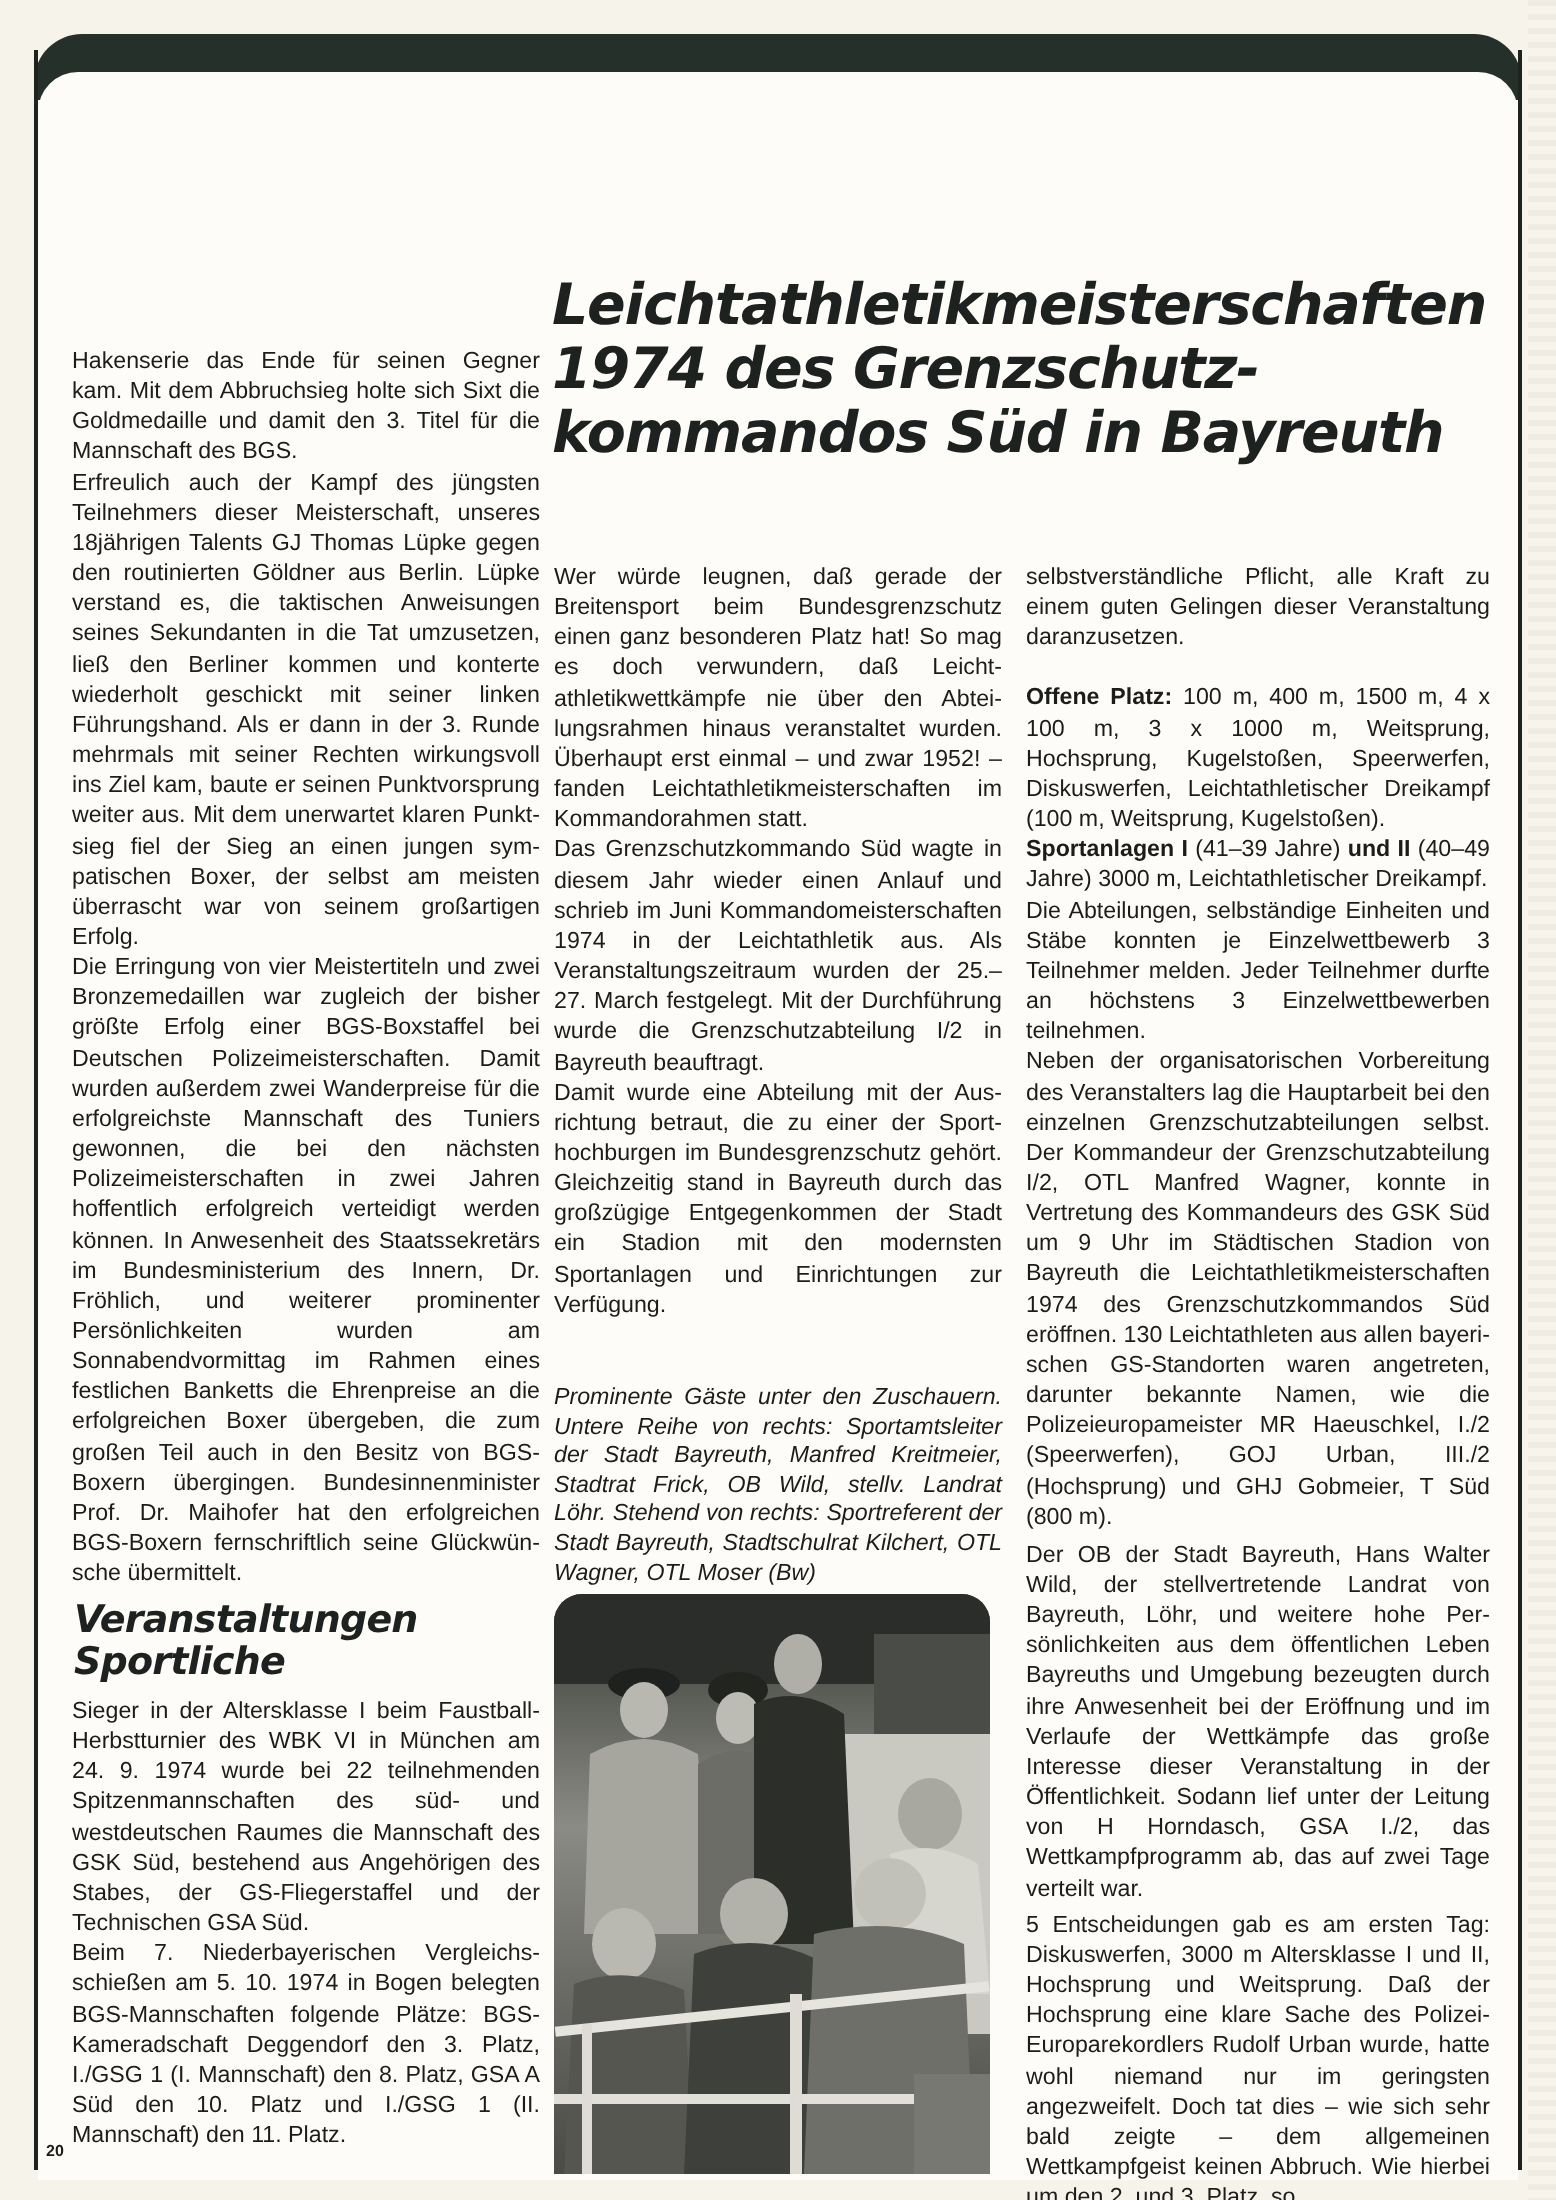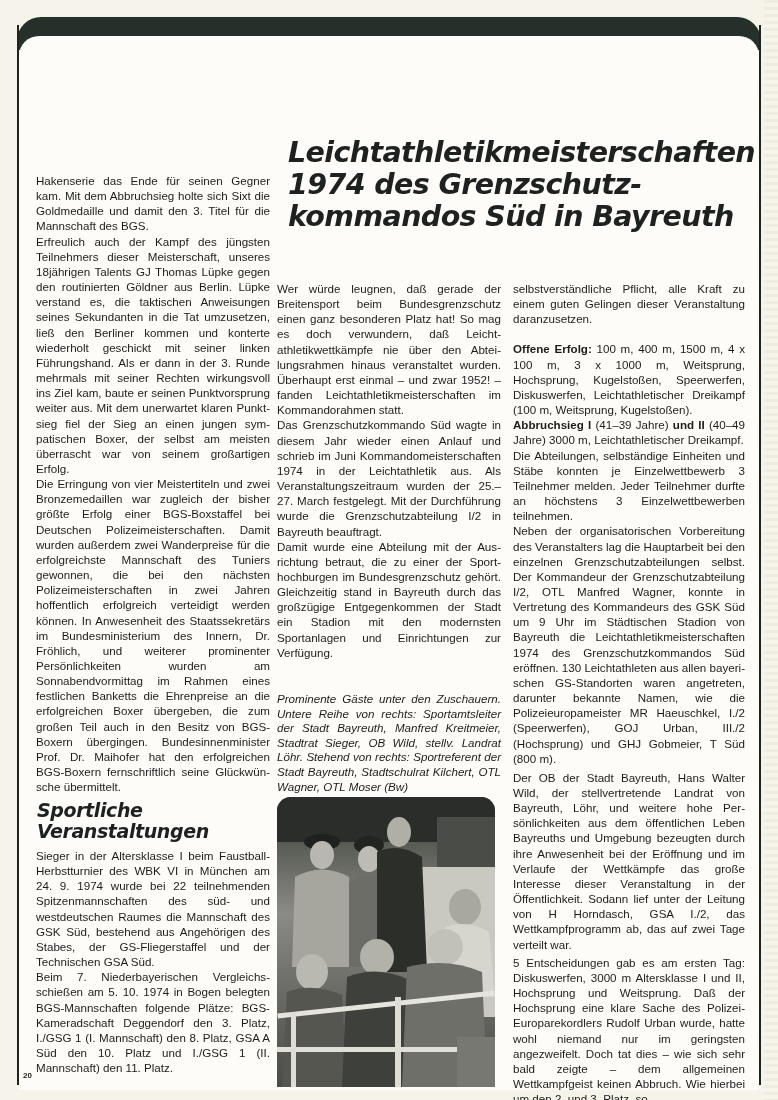--- a/index.html
+++ b/index.html
@@ -35,21 +35,21 @@
       position: absolute; font-size: 11.6px; line-height: 15.15px;
       text-align: justify; hyphens: manual; margin-top: 34px;
     }
     .col p { margin: 0; }
     .col-left { left: 36px; top: 139px; width: 234px; }
     .col-mid { left: 277px; top: 247px; width: 224px; }
     .col-right { left: 513px; top: 247px; width: 232px; }
     .headline {
       position: absolute; left: 276px; top: 137px; width: 470px;
       font-family: "DejaVu Sans", sans-serif; font-weight: bold; font-style: oblique;
-      font-size: 28.5px; line-height: 32px; letter-spacing: -0.6px; color: #1d211f; margin-left: 12px;
+      font-size: 28.5px; line-height: 32px; letter-spacing: -0.6px; color: #1d211f;
     }
     .subhead {
       position: absolute; left: 37px; top: 800px; width: 230px;
       font-family: "DejaVu Sans", sans-serif; font-weight: bold; font-style: oblique;
       font-size: 19px; line-height: 21px; letter-spacing: -0.4px; color: #1d211f;
     }
     .sub-body { top: 814px; }
     .caption {
       position: absolute; left: 277px; top: 692px; width: 224px;
       font-style: italic; font-size: 11.6px; line-height: 14.6px; text-align: justify;
@@ -75,41 +75,41 @@
 <div class="frame-top-inner"></div>
 <div class="page-inner"></div>
 
 <div class="col col-left">
   <p>Hakenserie das Ende für seinen Gegner kam. Mit dem Abbruchsieg holte sich Sixt die Goldmedaille und damit den 3. Titel für die Mannschaft des BGS.</p>
   <p>Erfreulich auch der Kampf des jüngsten Teilnehmers dieser Meisterschaft, unse­res 18jährigen Talents GJ Thomas Lüp­ke gegen den routinierten Göldner aus Berlin. Lüpke verstand es, die taktischen Anweisungen seines Sekundanten in die Tat umzusetzen, ließ den Berliner kom­men und konterte wiederholt geschickt mit seiner linken Führungshand. Als er dann in der 3. Runde mehrmals mit sei­ner Rechten wirkungsvoll ins Ziel kam, baute er seinen Punktvorsprung weiter aus. Mit dem unerwartet klaren Punkt­sieg fiel der Sieg an einen jungen sym­patischen Boxer, der selbst am meisten überrascht war von seinem großartigen Erfolg.</p>
   <p>Die Erringung von vier Meistertiteln und zwei Bronzemedaillen war zugleich der bisher größte Erfolg einer BGS-Boxstaf­fel bei Deutschen Polizeimeisterschaf­ten. Damit wurden außerdem zwei Wan­derpreise für die erfolgreichste Mann­schaft des Tuniers gewonnen, die bei den nächsten Polizeimeisterschaften in zwei Jahren hoffentlich erfolgreich ver­teidigt werden können. In Anwesenheit des Staatssekretärs im Bundesministe­rium des Innern, Dr. Fröhlich, und wei­terer prominenter Persönlichkeiten wur­den am Sonnabendvormittag im Rah­men eines festlichen Banketts die Eh­renpreise an die erfolgreichen Boxer übergeben, die zum großen Teil auch in den Besitz von BGS-Boxern übergin­gen. Bundesinnenminister Prof. Dr. Mai­hofer hat den erfolgreichen BGS-Boxern fernschriftlich seine Glückwün­sche übermittelt.</p>
 </div>
 
 <div class="subhead">
+  <div>Veranstaltungen</div>
   <div>Sportliche</div>
-  <div>Veranstaltungen</div>
 </div>
 <div class="col col-left sub-body">
   <p>Sieger in der Altersklasse I beim Faust­ball-Herbstturnier des WBK VI in Mün­chen am 24. 9. 1974 wurde bei 22 teil­nehmenden Spitzenmannschaften des süd- und westdeutschen Raumes die Mannschaft des GSK Süd, bestehend aus Angehörigen des Stabes, der GS-Fliegerstaffel und der Technischen GSA Süd.</p>
   <p>Beim 7. Niederbayerischen Vergleichs­schießen am 5. 10. 1974 in Bogen beleg­ten BGS-Mannschaften folgende Plätze: BGS-Kameradschaft Deggendorf den 3. Platz, I./GSG 1 (I. Mannschaft) den 8. Platz, GSA A Süd den 10. Platz und I./GSG 1 (II. Mannschaft) den 11. Platz.</p>
 </div>
 
 <div class="headline">
   <div>Leichtathletikmeisterschaften</div>
   <div>1974 des Grenzschutz-</div>
   <div>kommandos Süd in Bayreuth</div>
 </div>
 
 <div class="col col-mid">
   <p>Wer würde leugnen, daß gerade der Breitensport beim Bundesgrenzschutz einen ganz besonderen Platz hat! So mag es doch verwundern, daß Leicht­athletikwettkämpfe nie über den Abtei­lungsrahmen hinaus veranstaltet wur­den. Überhaupt erst einmal – und zwar 1952! – fanden Leichtathletikmeister­schaften im Kommandorahmen statt.</p>
   <p>Das Grenzschutzkommando Süd wagte in diesem Jahr wieder einen Anlauf und schrieb im Juni Kommandomeister­schaften 1974 in der Leichtathletik aus. Als Veranstaltungszeitraum wurden der 25.–27. March festgelegt. Mit der Durchführung wurde die Grenzschutz­abteilung I/2 in Bayreuth beauftragt.</p>
   <p>Damit wurde eine Abteilung mit der Aus­richtung betraut, die zu einer der Sport­hochburgen im Bundesgrenzschutz ge­hört. Gleichzeitig stand in Bayreuth durch das großzügige Entgegenkom­men der Stadt ein Stadion mit den mo­dernsten Sportanlagen und Einrichtun­gen zur Verfügung.</p>
 </div>
 
-<div class="caption">Prominente Gäste unter den Zuschau­ern. Untere Reihe von rechts: Sport­amtsleiter der Stadt Bayreuth, Manfred Kreitmeier, Stadtrat Sieger, OB Wild, stellv. Landrat Löhr. Stehend von rechts: Sportreferent der Stadt Bay­reuth, Stadtschulrat Kilchert, OTL Wag­ner, OTL Moser (Bw)</div>
+<div class="caption">Prominente Gäste unter den Zuschau­ern. Untere Reihe von rechts: Sport­amtsleiter der Stadt Bayreuth, Manfred Kreitmeier, Stadtrat Frick, OB Wild, stellv. Landrat Löhr. Stehend von rechts: Sportreferent der Stadt Bay­reuth, Stadtschulrat Kilchert, OTL Wag­ner, OTL Moser (Bw)</div>
 
 <div class="photo" title="Black-and-white photo of officials and guests in a stadium grandstand">
   <svg width="218" height="290" viewBox="0 0 218 290">
     <rect x="0" y="0" width="218" height="45" fill="#2b2d2a"></rect>
     <rect x="160" y="20" width="58" height="60" fill="#4a4c47"></rect>
     <rect x="145" y="70" width="73" height="150" fill="#c9c9c2"></rect>
 
     <ellipse cx="45" cy="45" rx="18" ry="8" fill="#1f211e"></ellipse>
     <ellipse cx="45" cy="58" rx="12" ry="14" fill="#b9b8b0"></ellipse>
     <path d="M18 80 Q45 65 72 80 L78 170 L15 170 Z" fill="#a7a69e"></path>
@@ -135,21 +135,21 @@
     <rect x="0" y="250" width="218" height="5" fill="#e0dfd8"></rect>
     <rect x="14" y="215" width="5" height="75" fill="#dedcd5"></rect>
     <rect x="118" y="200" width="6" height="90" fill="#dedcd5"></rect>
     <rect x="180" y="240" width="38" height="50" fill="#777872"></rect>
   </svg>
 </div>
 
 <div class="col col-right">
   <p>selbstverständliche Pflicht, alle Kraft zu einem guten Gelingen dieser Veranstal­tung daranzusetzen.</p>
   <div class="gap"></div>
-  <p><span class="bold">Offene Erfolg:</span><span> 100 m, 400 m, 1500 m, 4 x 100 m, 3 x 1000 m, Weitsprung, Hochsprung, Kugelstoßen, Speerwer­fen, Diskuswerfen, Leichtathletischer Dreikampf (100 m, Weitsprung, Kugel­stoßen).</span></p>
-  <p><span class="bold">Abbruchsieg I</span><span> (41–39 Jahre) </span><span class="bold">und II</span><span> (40–49 Jahre) 3000 m, Leichtathleti­scher Dreikampf.</span></p>
+  <p><span class="bold">Offene Platz:</span><span> 100 m, 400 m, 1500 m, 4 x 100 m, 3 x 1000 m, Weitsprung, Hochsprung, Kugelstoßen, Speerwer­fen, Diskuswerfen, Leichtathletischer Dreikampf (100 m, Weitsprung, Kugel­stoßen).</span></p>
+  <p><span class="bold">Sportanlagen I</span><span> (41–39 Jahre) </span><span class="bold">und II</span><span> (40–49 Jahre) 3000 m, Leichtathleti­scher Dreikampf.</span></p>
   <p>Die Abteilungen, selbständige Einheiten und Stäbe konnten je Einzelwettbewerb 3 Teilnehmer melden. Jeder Teilnehmer durfte an höchstens 3 Einzelwettbewer­ben teilnehmen.</p>
   <p>Neben der organisatorischen Vorberei­tung des Veranstalters lag die Hauptar­beit bei den einzelnen Grenzschutzab­teilungen selbst. Der Kommandeur der Grenzschutzabteilung I/2, OTL Manfred Wagner, konnte in Vertretung des Kom­mandeurs des GSK Süd um 9 Uhr im Städtischen Stadion von Bayreuth die Leichtathletikmeisterschaften 1974 des Grenzschutzkommandos Süd eröffnen. 130 Leichtathleten aus allen bayeri­schen GS-Standorten waren angetre­ten, darunter bekannte Namen, wie die Polizeieuropameister MR Haeuschkel, I./2 (Speerwerfen), GOJ Urban, III./2 (Hochsprung) und GHJ Gobmeier, T Süd (800 m).</p>
   <p style="margin-top:4px">Der OB der Stadt Bayreuth, Hans Walter Wild, der stellvertretende Landrat von Bayreuth, Löhr, und weitere hohe Per­sönlichkeiten aus dem öffentlichen Le­ben Bayreuths und Umgebung bezeug­ten durch ihre Anwesenheit bei der Er­öffnung und im Verlaufe der Wettkämp­fe das große Interesse dieser Veranstal­tung in der Öffentlichkeit. Sodann lief unter der Leitung von H Horndasch, GSA I./2, das Wettkampfprogramm ab, das auf zwei Tage verteilt war.</p>
   <p style="margin-top:3px">5 Entscheidungen gab es am ersten Tag: Diskuswerfen, 3000 m Altersklasse I und II, Hochsprung und Weitsprung. Daß der Hochsprung eine klare Sache des Poli­zei-Europarekordlers Rudolf Urban wurde, hatte wohl niemand nur im ge­ringsten angezweifelt. Doch tat dies – wie sich sehr bald zeigte – dem allgemei­nen Wettkampfgeist keinen Abbruch. Wie hierbei um den 2. und 3. Platz, so</p>
 </div>
 
 <div class="page-num">20</div>
 
 </body></html>

